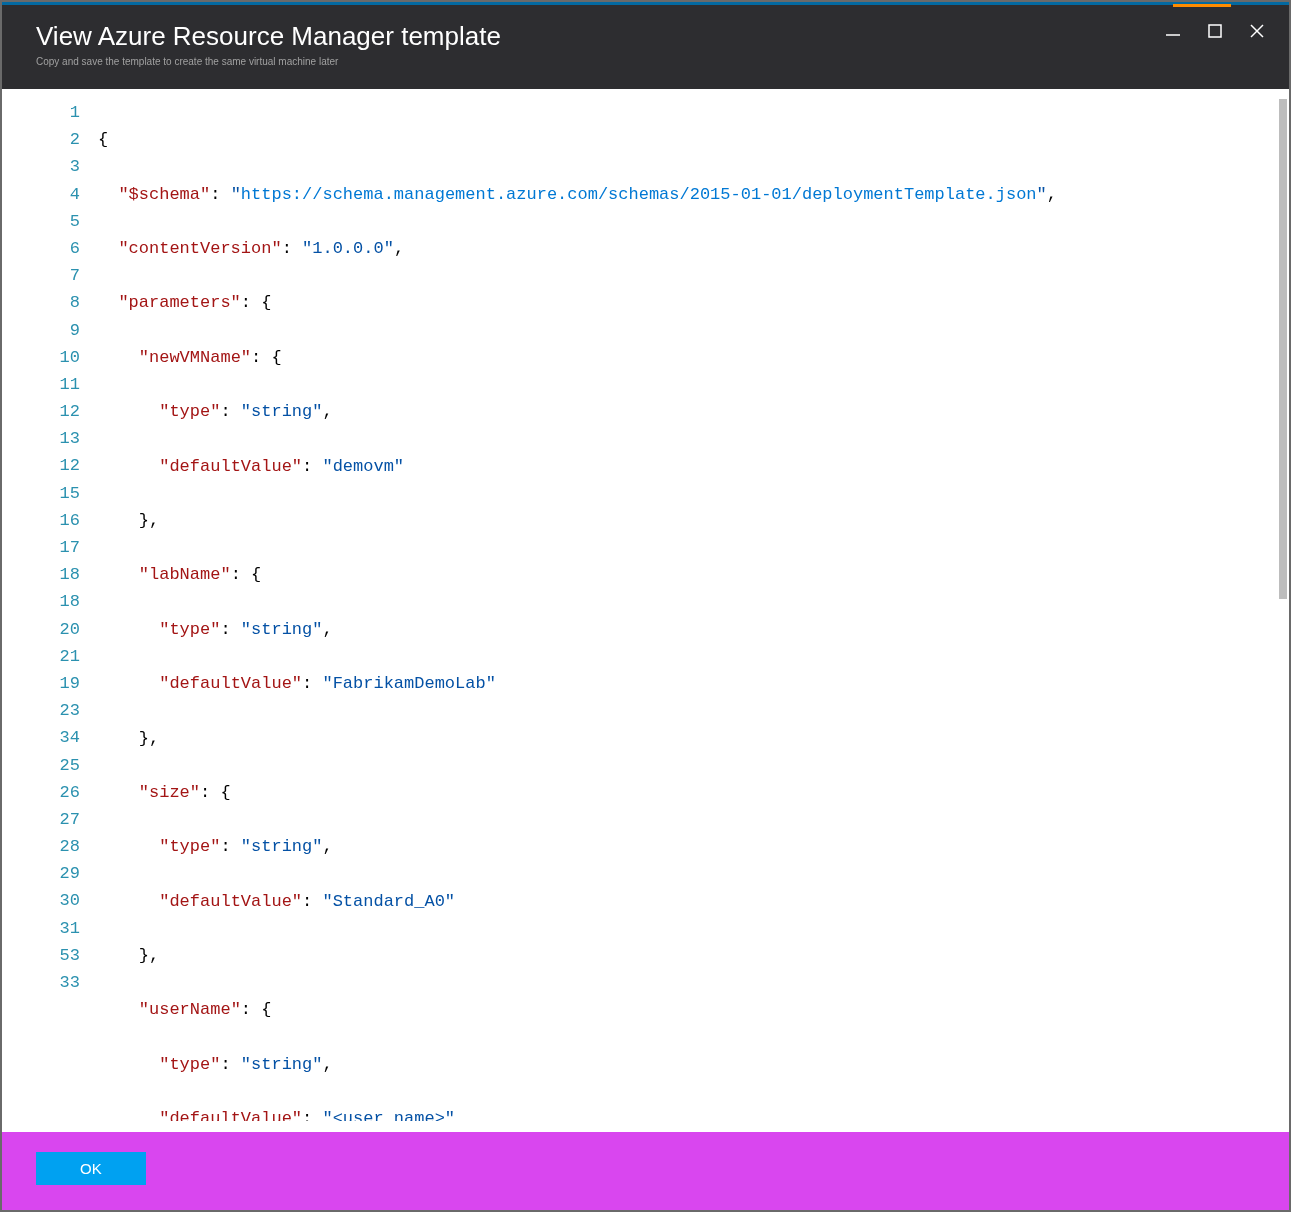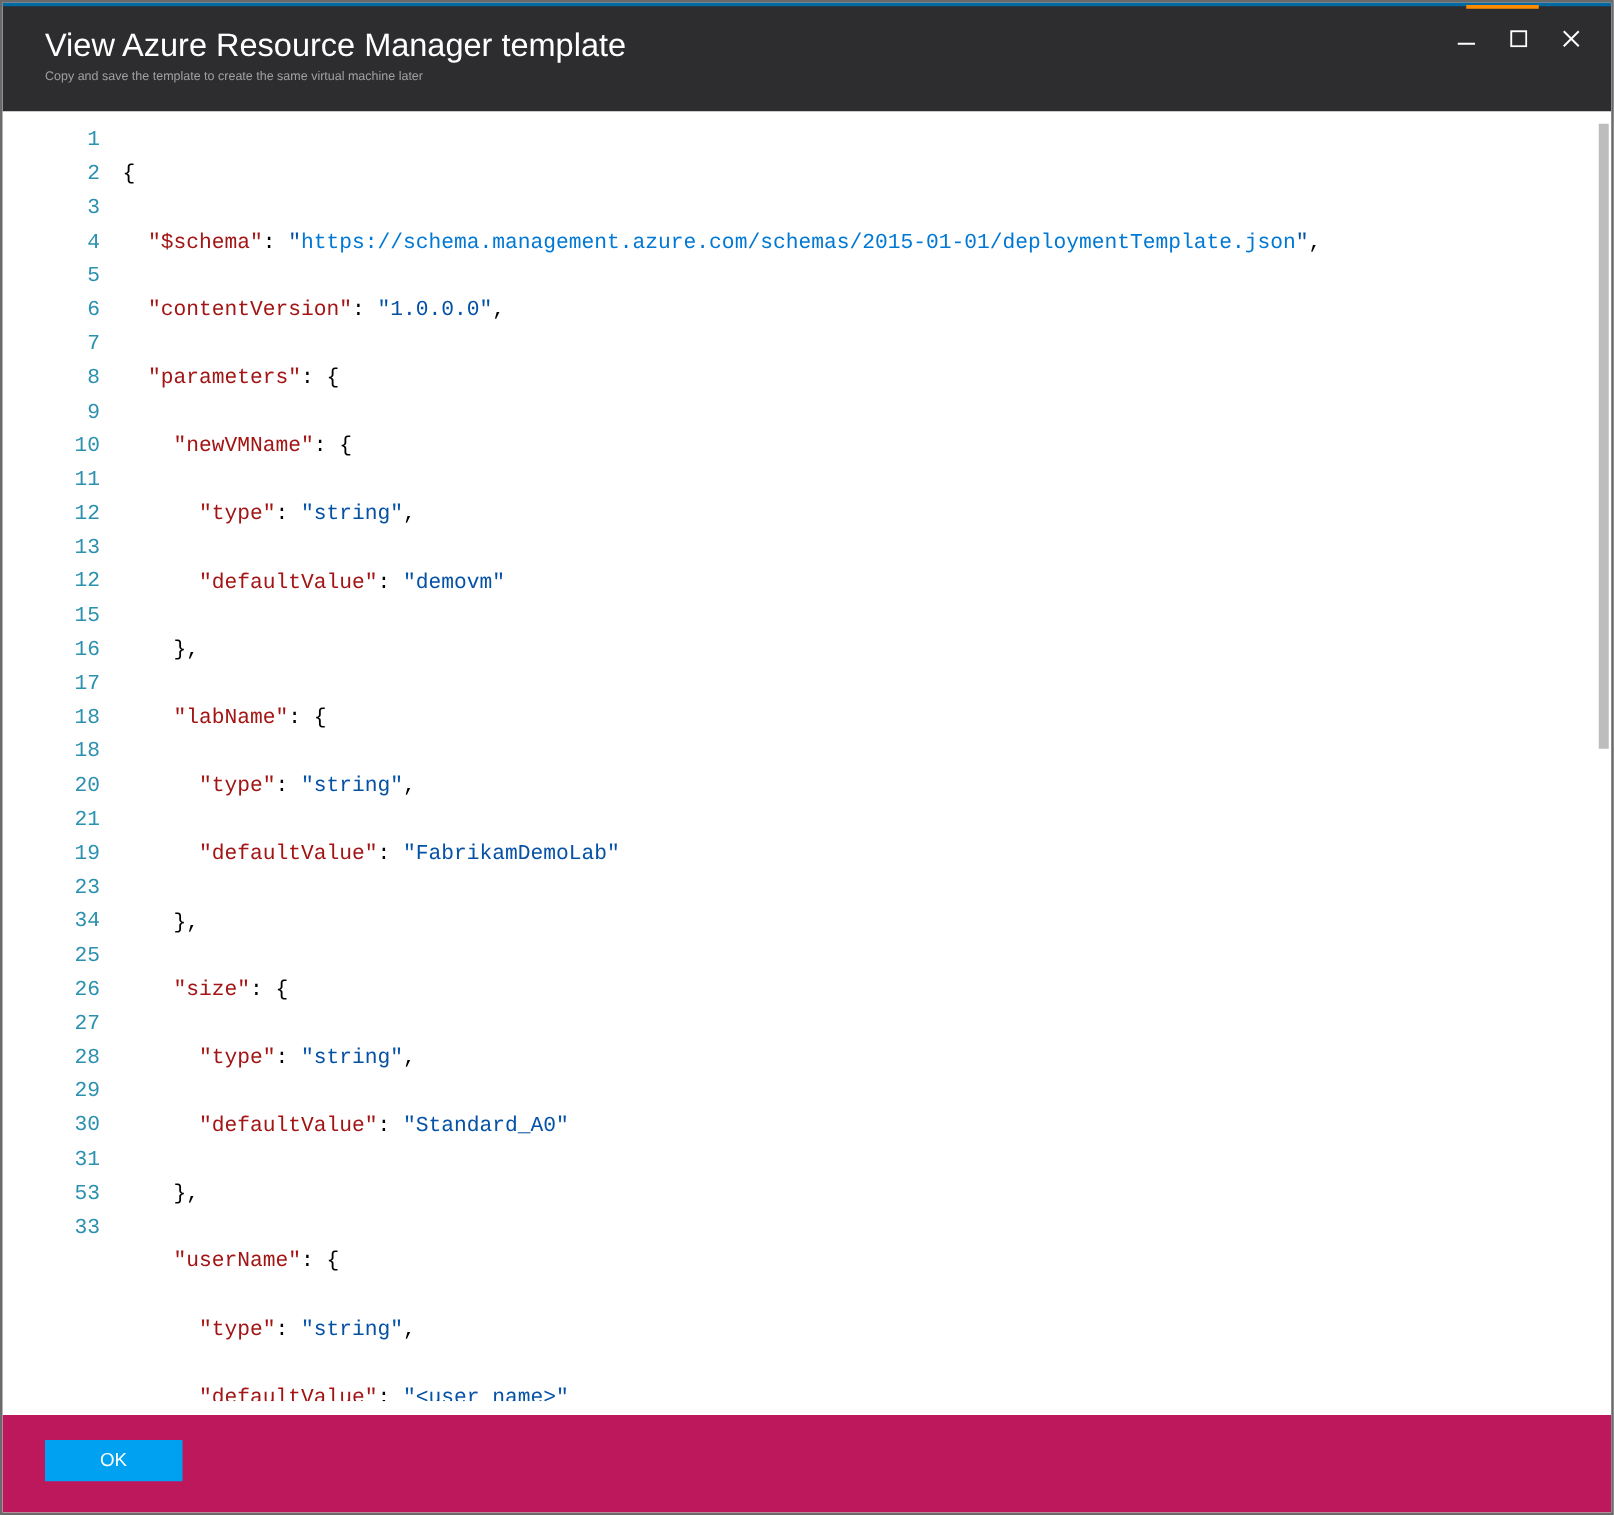--- a/index.html
+++ b/index.html
@@ -102,21 +102,21 @@
     border-radius: 0;
   }
 
   .footer {
     position: absolute;
     bottom: 0;
     left: 0;
     right: 0;
     height: 78px;
     padding: 20px 34px;
-    background: #be185d;
+    background: #d946ef;
   }
   .ok-btn {
     background: #00a1f1;
     color: #ffffff;
     border: none;
     font-size: 15px;
     padding: 8px 44px;
     cursor: pointer;
     font-family: "Segoe UI", Arial, sans-serif;
   }

